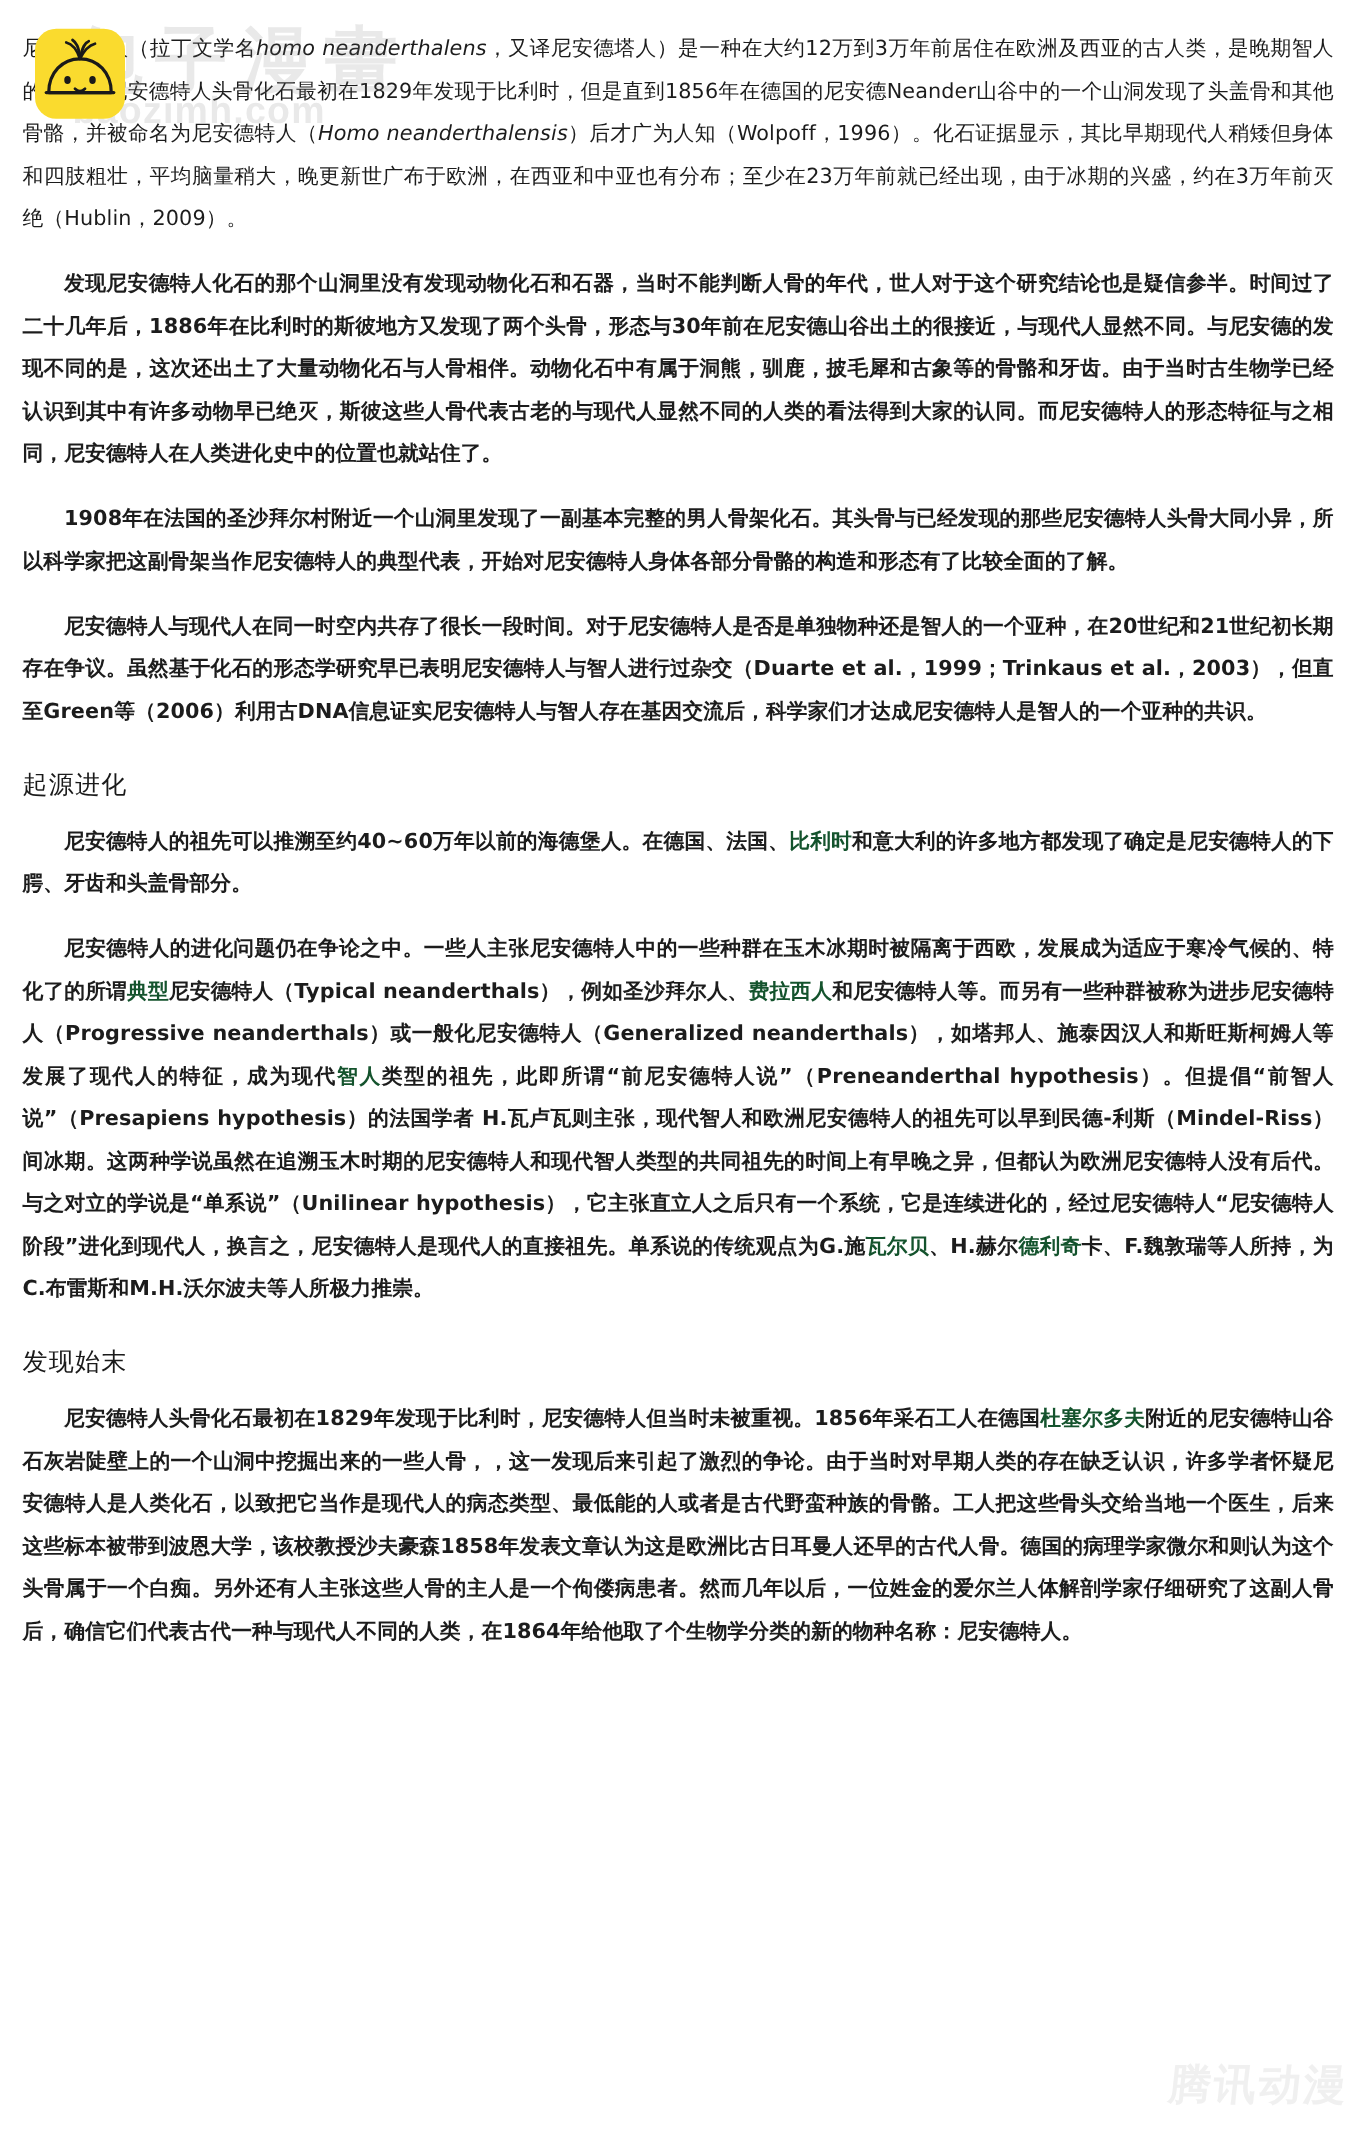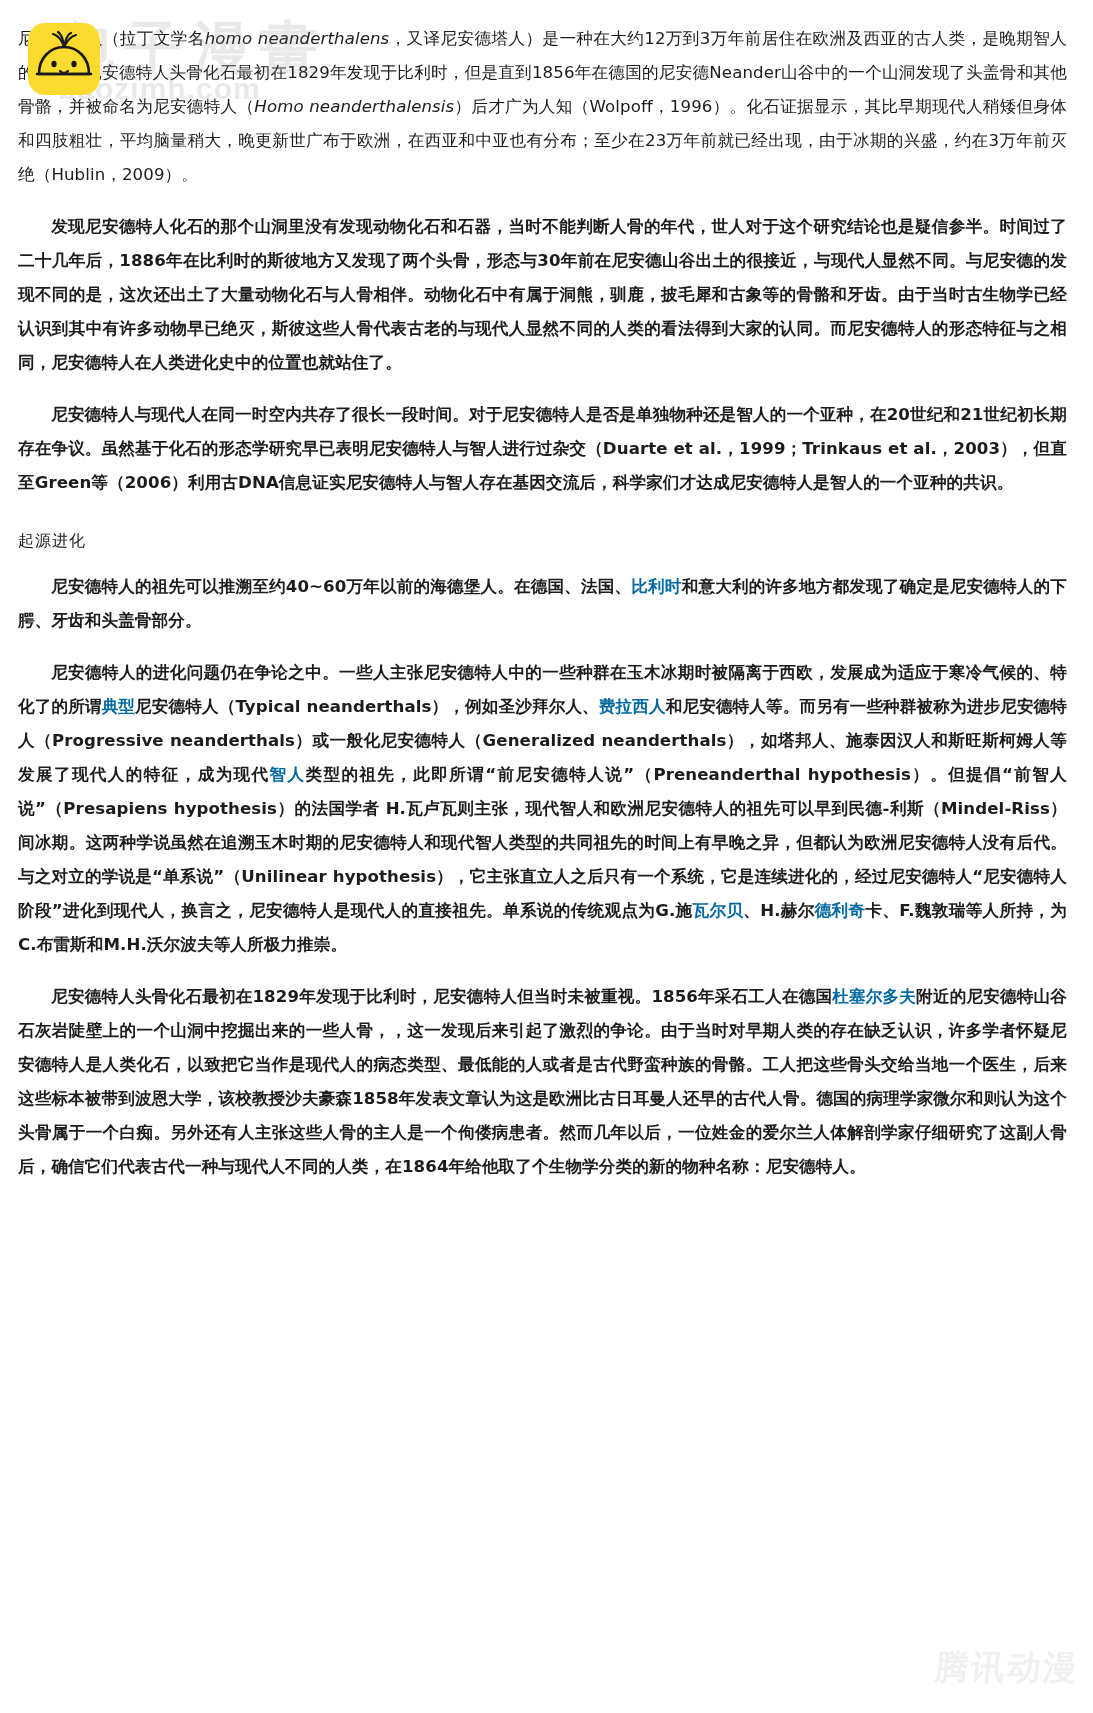--- a/index.html
+++ b/index.html
@@ -42,29 +42,29 @@
   p.para.indent {
     text-indent: 2em;
     font-weight: bold;
   }
   p.first {
     margin-top: 0;
   }
 
   h2.section-heading {
     margin: 26px 0 14px 0;
-    font-size: 16px;
+    font-size: 20px;
     line-height: 30px;
     font-weight: normal;
     color: #1a1a1a;
     letter-spacing: 1px;
   }
 
   a.wikilink {
-    color: #0369a1;
+    color: #14532d;
     text-decoration: none;
   }
 
   
   #logo {
     position: absolute;
     left: 27px;
     top: 22px;
     width: 74px;
     height: 74px;
@@ -132,28 +132,30 @@
   </div>
 
   <div class="wm" id="wm-bottom">腾讯动漫</div>
 
   <div class="content">
 
     <p class="para first"><span>尼安德特人（拉丁文学名</span><i>homo neanderthalens</i><span>，又译尼安德塔人）是一种在大约12万到3万年前居住在欧洲及西亚的古人类，是晚期智人的一种。尼安德特人头骨化石最初在1829年发现于比利时，但是直到1856年在德国的尼安德Neander山谷中的一个山洞发现了头盖骨和其他骨骼，并被命名为尼安德特人（</span><i>Homo neanderthalensis</i><span>）后才广为人知（Wolpoff，1996）。化石证据显示，其比早期现代人稍矮但身体和四肢粗壮，平均脑量稍大，晚更新世广布于欧洲，在西亚和中亚也有分布；至少在23万年前就已经出现，由于冰期的兴盛，约在3万年前灭绝（Hublin，2009）。</span></p>
 
     <p class="para indent">发现尼安德特人化石的那个山洞里没有发现动物化石和石器，当时不能判断人骨的年代，世人对于这个研究结论也是疑信参半。时间过了二十几年后，1886年在比利时的斯彼地方又发现了两个头骨，形态与30年前在尼安德山谷出土的很接近，与现代人显然不同。与尼安德的发现不同的是，这次还出土了大量动物化石与人骨相伴。动物化石中有属于洞熊，驯鹿，披毛犀和古象等的骨骼和牙齿。由于当时古生物学已经认识到其中有许多动物早已绝灭，斯彼这些人骨代表古老的与现代人显然不同的人类的看法得到大家的认同。而尼安德特人的形态特征与之相同，尼安德特人在人类进化史中的位置也就站住了。</p>
 
+    <p class="para indent">1908年在法国的圣沙拜尔村附近一个山洞里发现了一副基本完整的男人骨架化石。其头骨与已经发现的那些尼安德特人头骨大同小异，所以科学家把这副骨架当作尼安德特人的典型代表，开始对尼安德特人身体各部分骨骼的构造和形态有了比较全面的了解。</p>
 
     <p class="para indent">尼安德特人与现代人在同一时空内共存了很长一段时间。对于尼安德特人是否是单独物种还是智人的一个亚种，在20世纪和21世纪初长期存在争议。虽然基于化石的形态学研究早已表明尼安德特人与智人进行过杂交（Duarte et al.，1999；Trinkaus et al.，2003），但直至Green等（2006）利用古DNA信息证实尼安德特人与智人存在基因交流后，科学家们才达成尼安德特人是智人的一个亚种的共识。</p>
 
     <h2 class="section-heading">起源进化</h2>
 
     <p class="para indent"><span>尼安德特人的祖先可以推溯至约40~60万年以前的海德堡人。在德国、法国、</span><a class="wikilink" href="#">比利时</a><span>和意大利的许多地方都发现了确定是尼安德特人的下腭、牙齿和头盖骨部分。</span></p>
 
     <p class="para indent"><span>尼安德特人的进化问题仍在争论之中。一些人主张尼安德特人中的一些种群在玉木冰期时被隔离于西欧，发展成为适应于寒冷气候的、特化了的所谓</span><a class="wikilink" href="#">典型</a><span>尼安德特人（Typical neanderthals），例如圣沙拜尔人、</span><a class="wikilink" href="#">费拉西人</a><span>和尼安德特人等。而另有一些种群被称为进步尼安德特人（Progressive neanderthals）或一般化尼安德特人（Generalized neanderthals），如塔邦人、施泰因汉人和斯旺斯柯姆人等发展了现代人的特征，成为现代</span><a class="wikilink" href="#">智人</a><span>类型的祖先，此即所谓“前尼安德特人说”（Preneanderthal hypothesis）。但提倡“前智人说”（Presapiens hypothesis）的法国学者 H.瓦卢瓦则主张，现代智人和欧洲尼安德特人的祖先可以早到民德-利斯（Mindel-Riss）间冰期。这两种学说虽然在追溯玉木时期的尼安德特人和现代智人类型的共同祖先的时间上有早晚之异，但都认为欧洲尼安德特人没有后代。与之对立的学说是“单系说”（Unilinear hypothesis），它主张直立人之后只有一个系统，它是连续进化的，经过尼安德特人“尼安德特人阶段”进化到现代人，换言之，尼安德特人是现代人的直接祖先。单系说的传统观点为G.施</span><a class="wikilink" href="#">瓦尔贝</a><span>、H.赫尔</span><a class="wikilink" href="#">德利奇</a><span>卡、F.魏敦瑞等人所持，为C.布雷斯和M.H.沃尔波夫等人所极力推崇。</span></p>
 
 
+    <h2 class="section-heading">发现始末</h2>
 
     <p class="para indent"><span>尼安德特人头骨化石最初在1829年发现于比利时，尼安德特人但当时未被重视。1856年采石工人在德国</span><a class="wikilink" href="#">杜塞尔多夫</a><span>附近的尼安德特山谷石灰岩陡壁上的一个山洞中挖掘出来的一些人骨，，这一发现后来引起了激烈的争论。由于当时对早期人类的存在缺乏认识，许多学者怀疑尼安德特人是人类化石，以致把它当作是现代人的病态类型、最低能的人或者是古代野蛮种族的骨骼。工人把这些骨头交给当地一个医生，后来这些标本被带到波恩大学，该校教授沙夫豪森1858年发表文章认为这是欧洲比古日耳曼人还早的古代人骨。德国的病理学家微尔和则认为这个头骨属于一个白痴。另外还有人主张这些人骨的主人是一个佝偻病患者。然而几年以后，一位姓金的爱尔兰人体解剖学家仔细研究了这副人骨后，确信它们代表古代一种与现代人不同的人类，在1864年给他取了个生物学分类的新的物种名称：尼安德特人。</span></p>
 
 
   </div>
 </div>
 
 </body></html>

